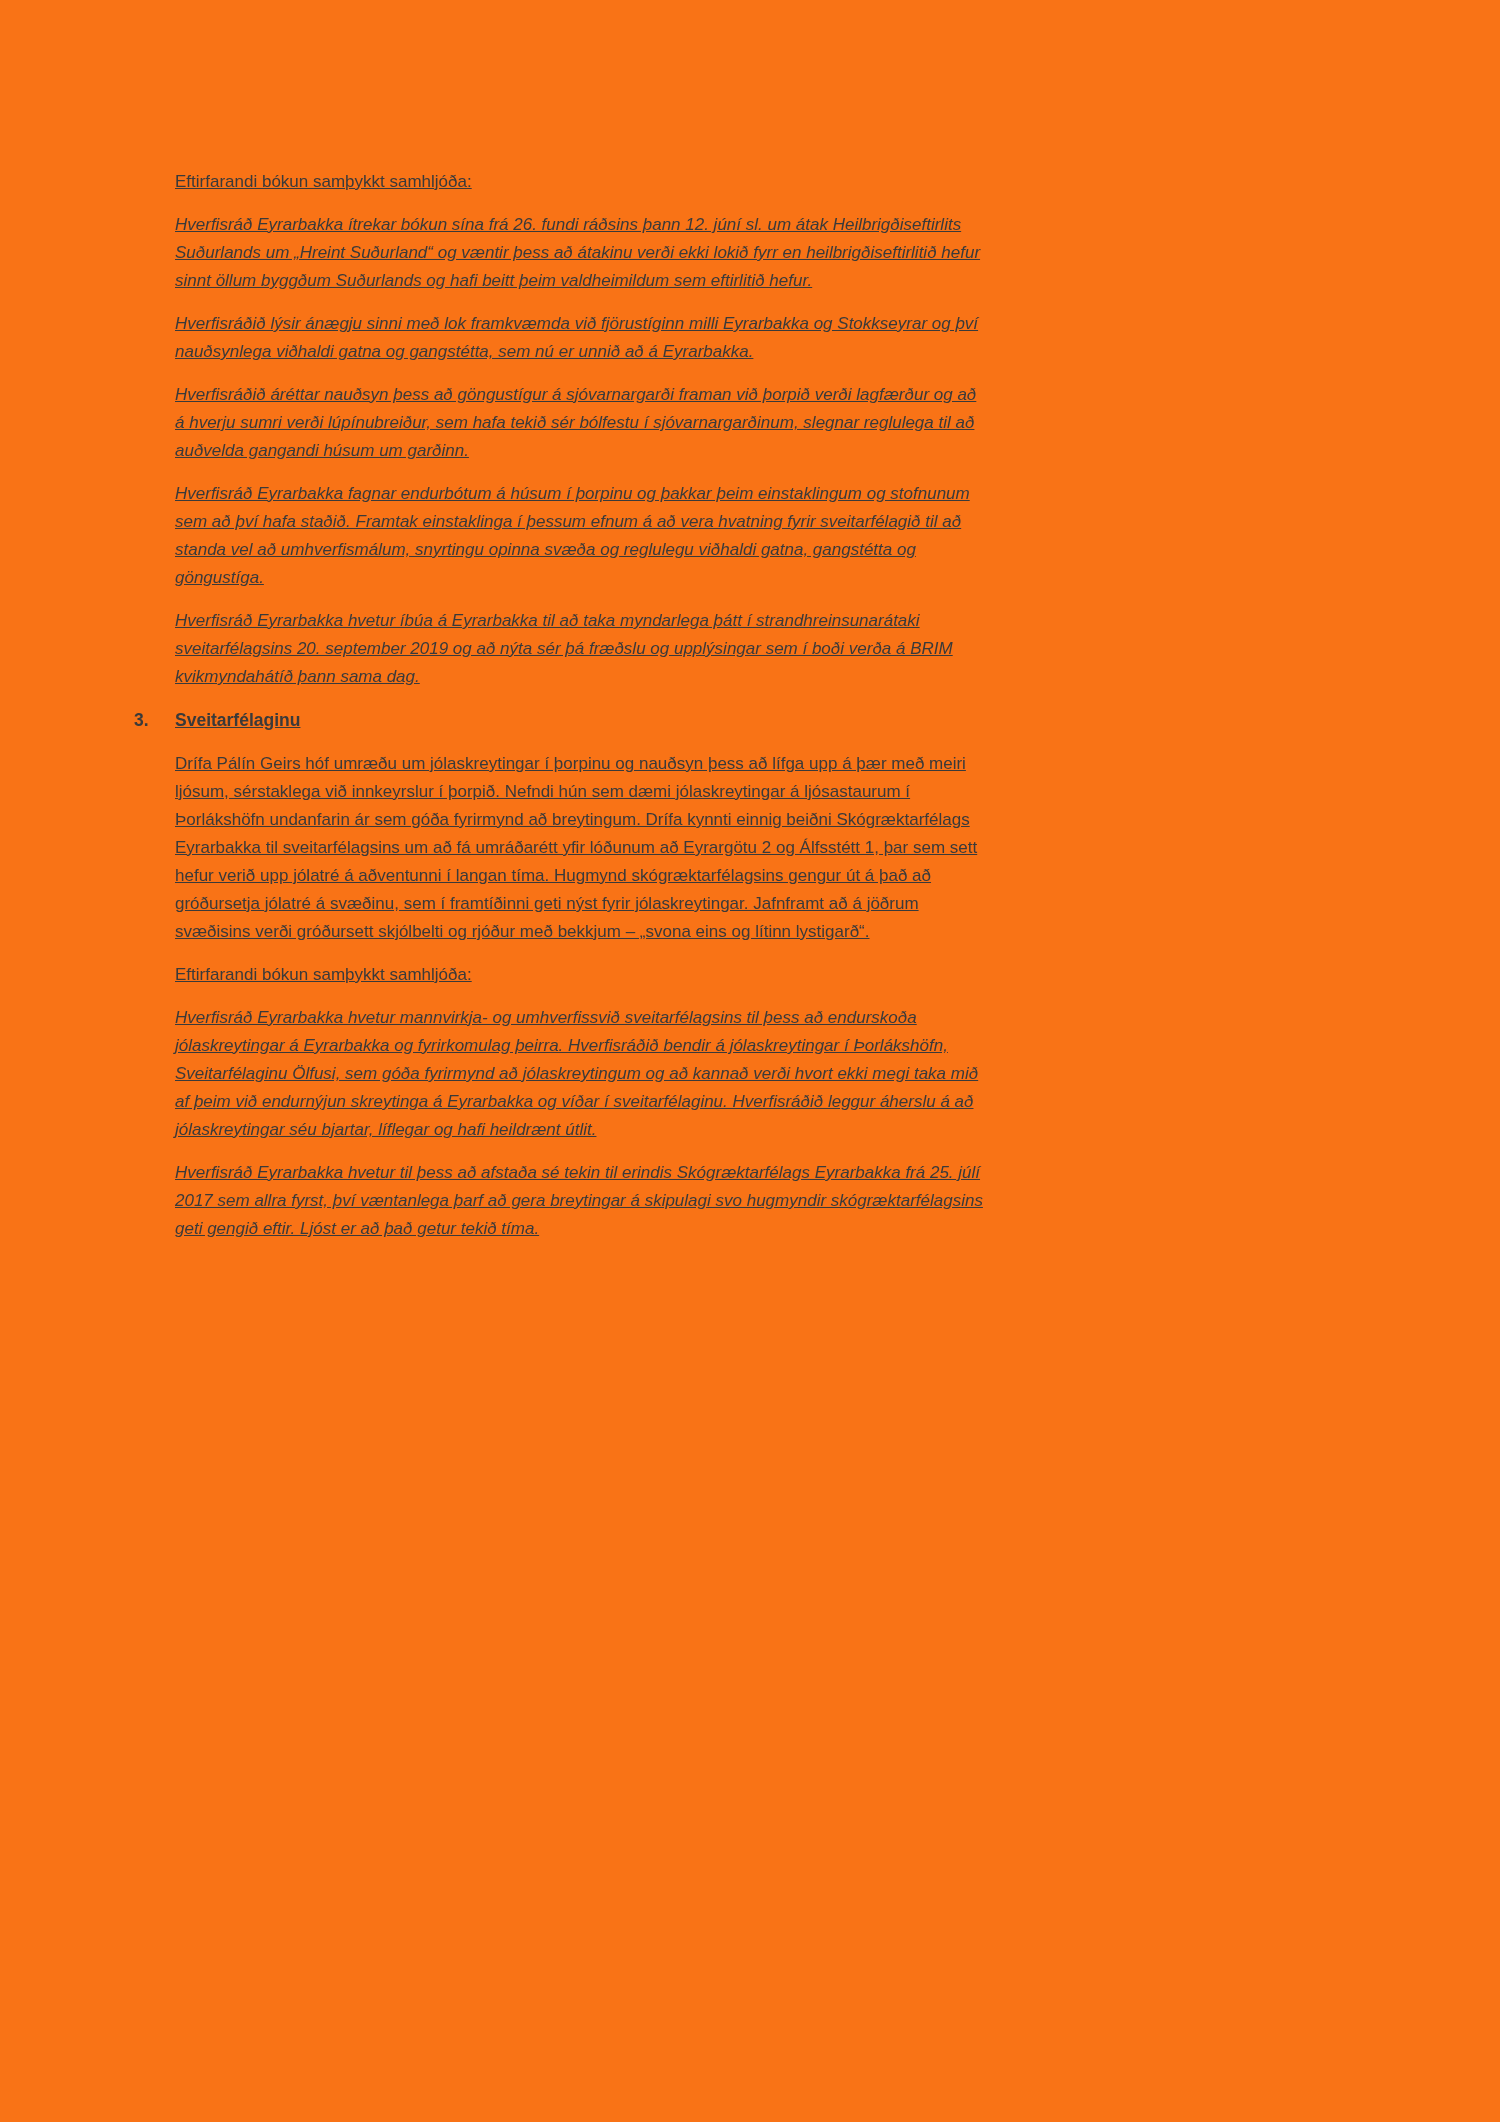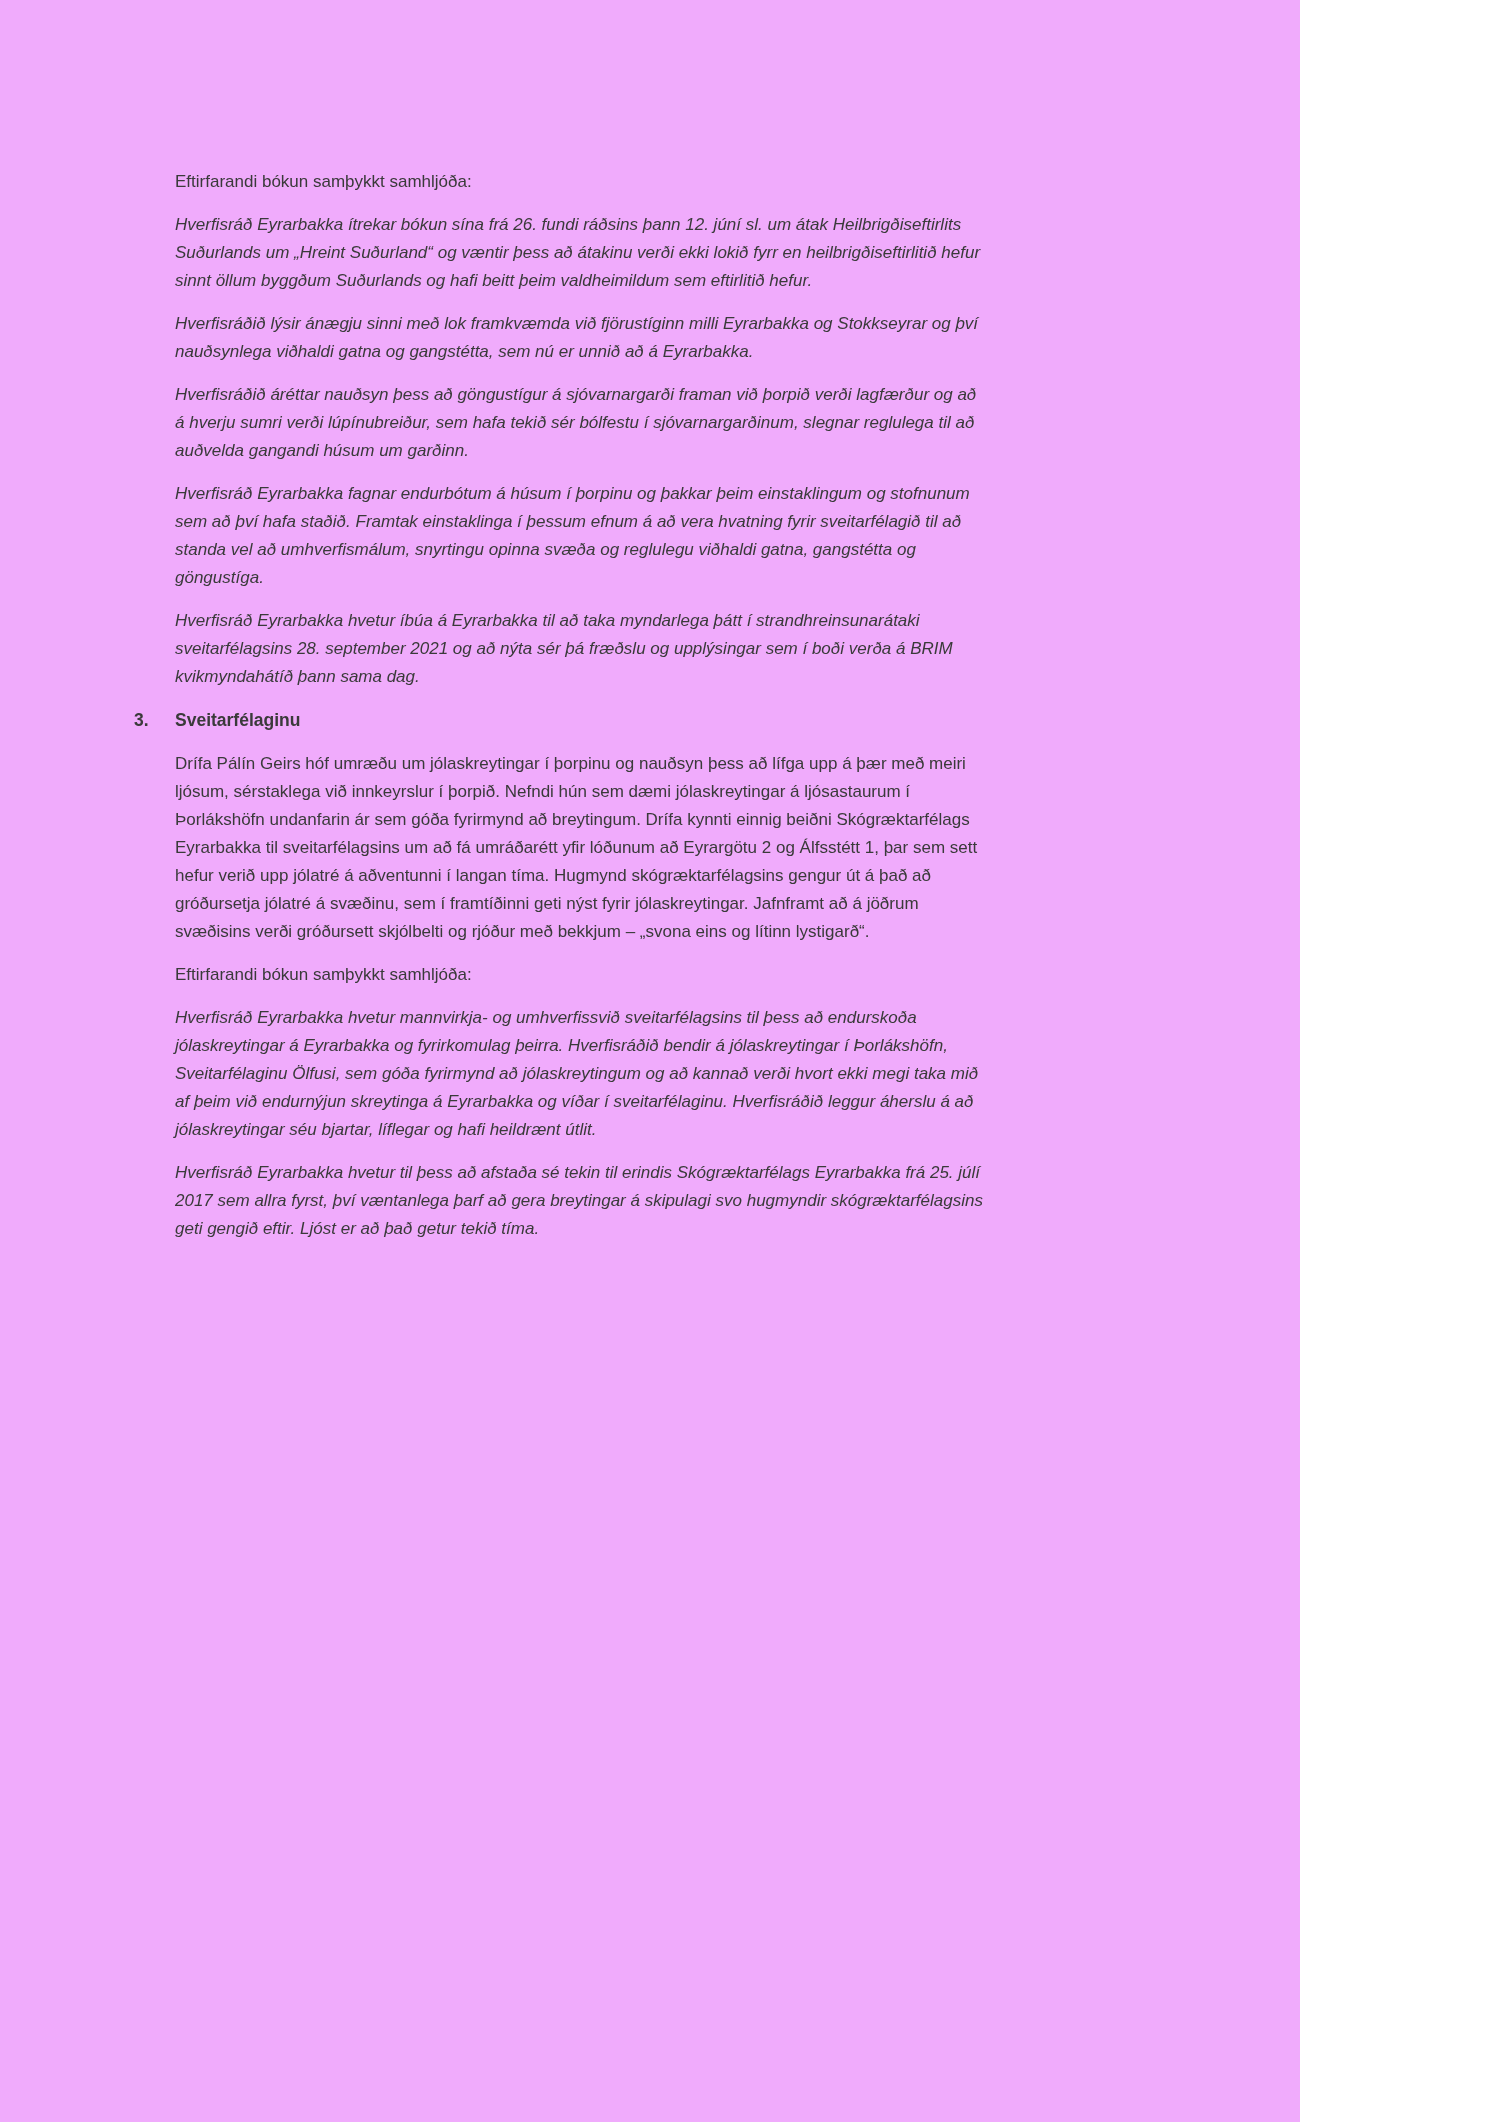--- a/index.html
+++ b/index.html
@@ -9,24 +9,25 @@
     padding: 0;
     background: #ffffff;
   }
   body {
     width: 1500px;
     min-height: 2122px;
     font-family: "Liberation Sans", "DejaVu Sans", sans-serif;
     color: #3a3a3a;
   }
   .page {
-    width: 1300px;
+    width: 1500px;
     min-height: 2122px;
-    background: #f0abfc;
+    background: #f97316;
     position: relative;
+    text-decoration: underline;
   }
   .content {
     padding-top: 168px;
     margin-left: 175px;
     width: 812px;
   }
   .para {
     font-size: 17px;
     line-height: 28px;
     margin: 0 0 15px 0;
@@ -51,20 +52,20 @@
 </head>
 <body>
 
 <div class="page">
   <div class="content" id="doc-content">
       <p class="para">Eftirfarandi bókun samþykkt samhljóða:</p>
       <p class="para italic">Hverfisráð Eyrarbakka ítrekar bókun sína frá 26. fundi ráðsins þann 12. júní sl. um átak Heilbrigðiseftirlits Suðurlands um „Hreint Suðurland“ og væntir þess að átakinu verði ekki lokið fyrr en heilbrigðiseftirlitið hefur sinnt öllum byggðum Suðurlands og hafi beitt þeim valdheimildum sem eftirlitið hefur.</p>
       <p class="para italic">Hverfisráðið lýsir ánægju sinni með lok framkvæmda við fjörustíginn milli Eyrarbakka og Stokkseyrar og því nauðsynlega viðhaldi gatna og gangstétta, sem nú er unnið að á Eyrarbakka.</p>
       <p class="para italic">Hverfisráðið áréttar nauðsyn þess að göngustígur á sjóvarnargarði framan við þorpið verði lagfærður og að á hverju sumri verði lúpínubreiður, sem hafa tekið sér bólfestu í sjóvarnargarðinum, slegnar reglulega til að auðvelda gangandi húsum um garðinn.</p>
       <p class="para italic">Hverfisráð Eyrarbakka fagnar endurbótum á húsum í þorpinu og þakkar þeim einstaklingum og stofnunum sem að því hafa staðið. Framtak einstaklinga í þessum efnum á að vera hvatning fyrir sveitarfélagið til að standa vel að umhverfismálum, snyrtingu opinna svæða og reglulegu viðhaldi gatna, gangstétta og göngustíga.</p>
-      <p class="para italic">Hverfisráð Eyrarbakka hvetur íbúa á Eyrarbakka til að taka myndarlega þátt í strandhreinsunarátaki sveitarfélagsins 28. september 2021 og að nýta sér þá fræðslu og upplýsingar sem í boði verða á BRIM kvikmyndahátíð þann sama dag.</p>
+      <p class="para italic">Hverfisráð Eyrarbakka hvetur íbúa á Eyrarbakka til að taka myndarlega þátt í strandhreinsunarátaki sveitarfélagsins 20. september 2019 og að nýta sér þá fræðslu og upplýsingar sem í boði verða á BRIM kvikmyndahátíð þann sama dag.</p>
       <div class="heading"><span class="heading-number">3.</span><span class="heading-text">Sveitarfélaginu</span></div>
       <p class="para">Drífa Pálín Geirs hóf umræðu um jólaskreytingar í þorpinu og nauðsyn þess að lífga upp á þær með meiri ljósum, sérstaklega við innkeyrslur í þorpið. Nefndi hún sem dæmi jólaskreytingar á ljósastaurum í Þorlákshöfn undanfarin ár sem góða fyrirmynd að breytingum. Drífa kynnti einnig beiðni Skógræktarfélags Eyrarbakka til sveitarfélagsins um að fá umráðarétt yfir lóðunum að Eyrargötu 2 og Álfsstétt 1, þar sem sett hefur verið upp jólatré á aðventunni í langan tíma. Hugmynd skógræktarfélagsins gengur út á það að gróðursetja jólatré á svæðinu, sem í framtíðinni geti nýst fyrir jólaskreytingar. Jafnframt að á jöðrum svæðisins verði gróðursett skjólbelti og rjóður með bekkjum – „svona eins og lítinn lystigarð“.</p>
       <p class="para">Eftirfarandi bókun samþykkt samhljóða:</p>
       <p class="para italic">Hverfisráð Eyrarbakka hvetur mannvirkja- og umhverfissvið sveitarfélagsins til þess að endurskoða jólaskreytingar á Eyrarbakka og fyrirkomulag þeirra. Hverfisráðið bendir á jólaskreytingar í Þorlákshöfn, Sveitarfélaginu Ölfusi, sem góða fyrirmynd að jólaskreytingum og að kannað verði hvort ekki megi taka mið af þeim við endurnýjun skreytinga á Eyrarbakka og víðar í sveitarfélaginu. Hverfisráðið leggur áherslu á að jólaskreytingar séu bjartar, líflegar og hafi heildrænt útlit.</p>
       <p class="para italic">Hverfisráð Eyrarbakka hvetur til þess að afstaða sé tekin til erindis Skógræktarfélags Eyrarbakka frá 25. júlí 2017 sem allra fyrst, því væntanlega þarf að gera breytingar á skipulagi svo hugmyndir skógræktarfélagsins geti gengið eftir. Ljóst er að það getur tekið tíma.</p>
     </div>
 </div>
 
 </body></html>

